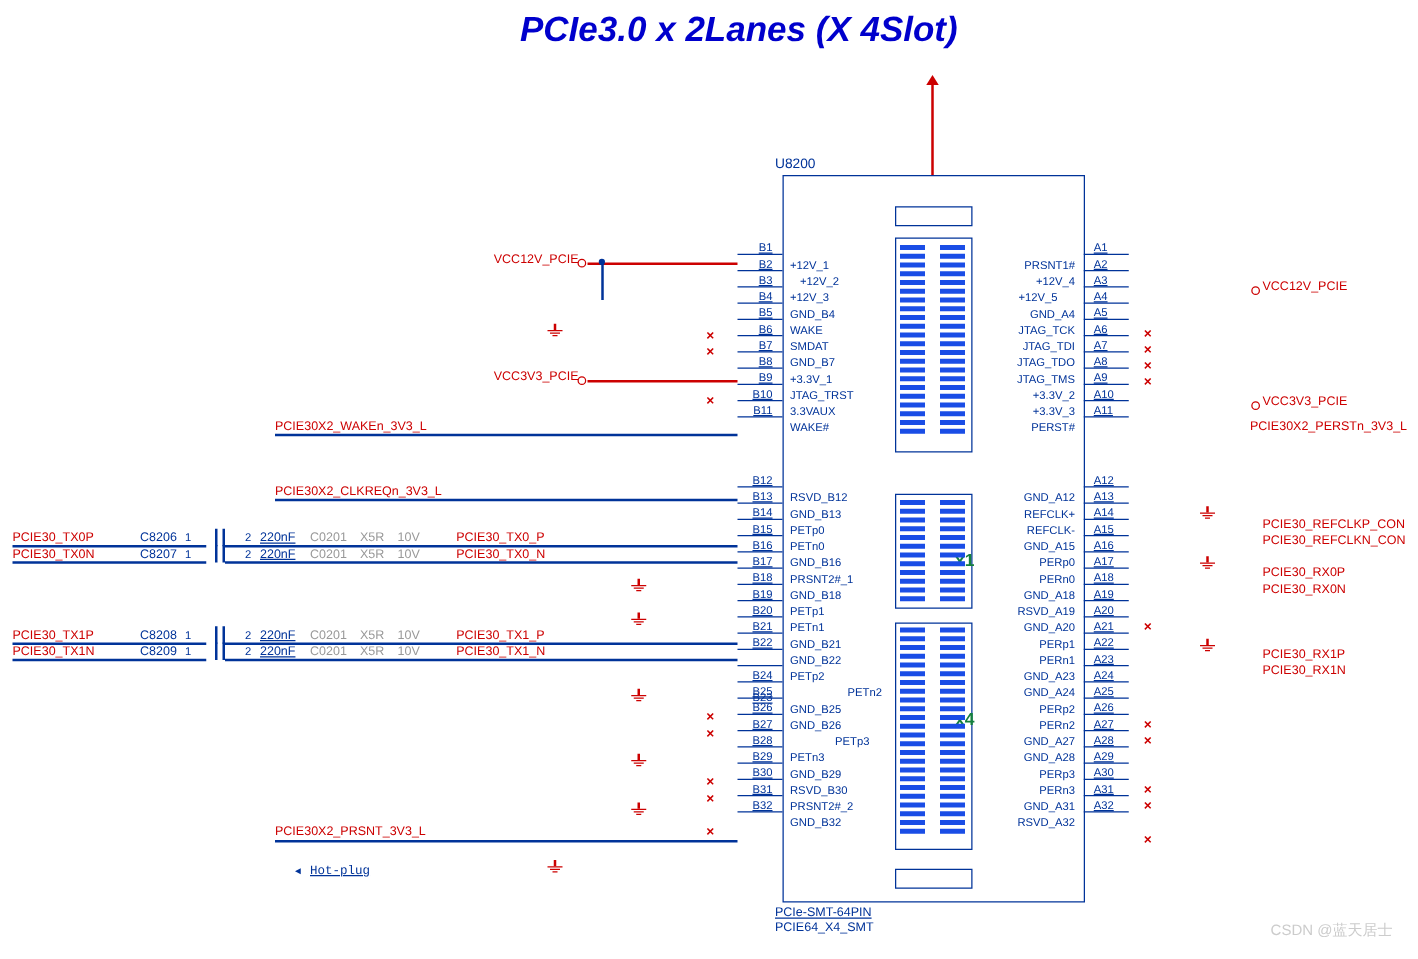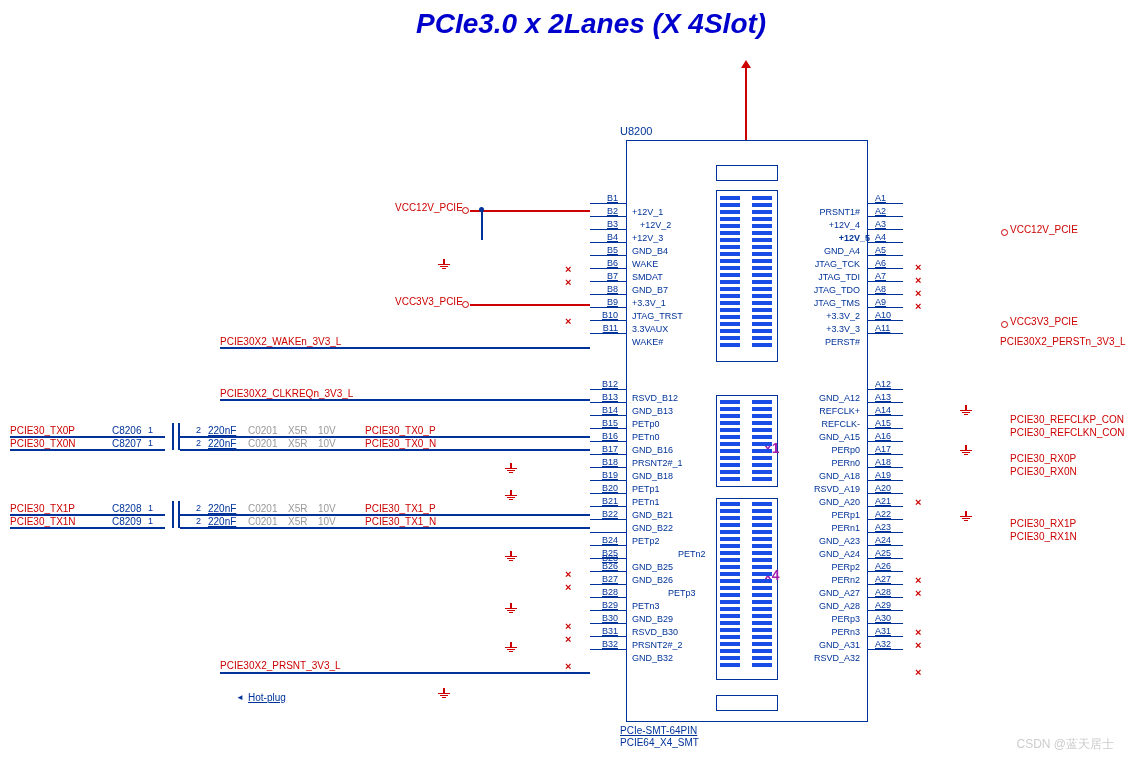--- a/index.html
+++ b/index.html
@@ -132,21 +132,21 @@
     height: 4px;
   }
   .conn-pad-r {
     position: absolute;
     background: #1a4de6;
     width: 20px;
     height: 4px;
   }
   .slot-label {
     position: absolute;
-    color: #a21caf;
+    color: #15803d;
     font-size: 14px;
     font-weight: bold;
     text-align: center;
   }
   .cap-sym {
     position: absolute;
     width: 2px;
     height: 14px;
   }
   .cap-sym::before, .cap-sym::after {
@@ -180,20 +180,21 @@
     height: 0;
     border-left: 5px solid transparent;
     border-right: 5px solid transparent;
     border-top: 8px solid #cc0000;
   }
   .hotplug {
     position: absolute;
     font-size: 10px;
     color: #003399;
     text-decoration: underline;
+    font-family: Liberation Mono, monospace;
   }
   .hotplug::before {
     content: "◄";
     font-size: 8px;
     position: absolute;
     left: -12px;
     top: 1px;
   }
 </style>
 </head>
@@ -321,21 +322,21 @@
     <div class="pin-num-right" style="left: 875px; top: 193px; width: 28px;">A1</div>
     <div class="wire-blue" style="left: 867px; top: 203px; width: 36px; height: 1px;"></div>
     <div class="pin-num-right" style="left: 875px; top: 206px; width: 28px;">A2</div>
     <div class="wire-blue" style="left: 867px; top: 216px; width: 36px; height: 1px;"></div>
     <div class="pin-label-right" style="left: 798px; top: 207px; width: 62px;">PRSNT1#</div>
     <div class="pin-num-right" style="left: 875px; top: 219px; width: 28px;">A3</div>
     <div class="wire-blue" style="left: 867px; top: 229px; width: 36px; height: 1px;"></div>
     <div class="pin-label-right" style="left: 798px; top: 220px; width: 62px;">+12V_4</div>
     <div class="pin-num-right" style="left: 875px; top: 232px; width: 28px;">A4</div>
     <div class="wire-blue" style="left: 867px; top: 242px; width: 36px; height: 1px;"></div>
-    <div class="pin-label-right" style="left: 808px; top: 233px; width: 62px; font-weight: bold;">+12V_5</div>
+    <div class="pin-label-right" style="left: 784px; top: 233px; width: 62px;">+12V_5</div>
     <div class="pin-num-right" style="left: 875px; top: 245px; width: 28px;">A5</div>
     <div class="wire-blue" style="left: 867px; top: 255px; width: 36px; height: 1px;"></div>
     <div class="pin-label-right" style="left: 798px; top: 246px; width: 62px;">GND_A4</div>
     <div class="pin-num-right" style="left: 875px; top: 258px; width: 28px;">A6</div>
     <div class="wire-blue" style="left: 867px; top: 268px; width: 36px; height: 1px;"></div>
     <div class="pin-label-right" style="left: 798px; top: 259px; width: 62px;">JTAG_TCK</div>
     <div class="pin-num-right" style="left: 875px; top: 271px; width: 28px;">A7</div>
     <div class="wire-blue" style="left: 867px; top: 281px; width: 36px; height: 1px;"></div>
     <div class="pin-label-right" style="left: 798px; top: 272px; width: 62px;">JTAG_TDI</div>
     <div class="pin-num-right" style="left: 875px; top: 284px; width: 28px;">A8</div>

